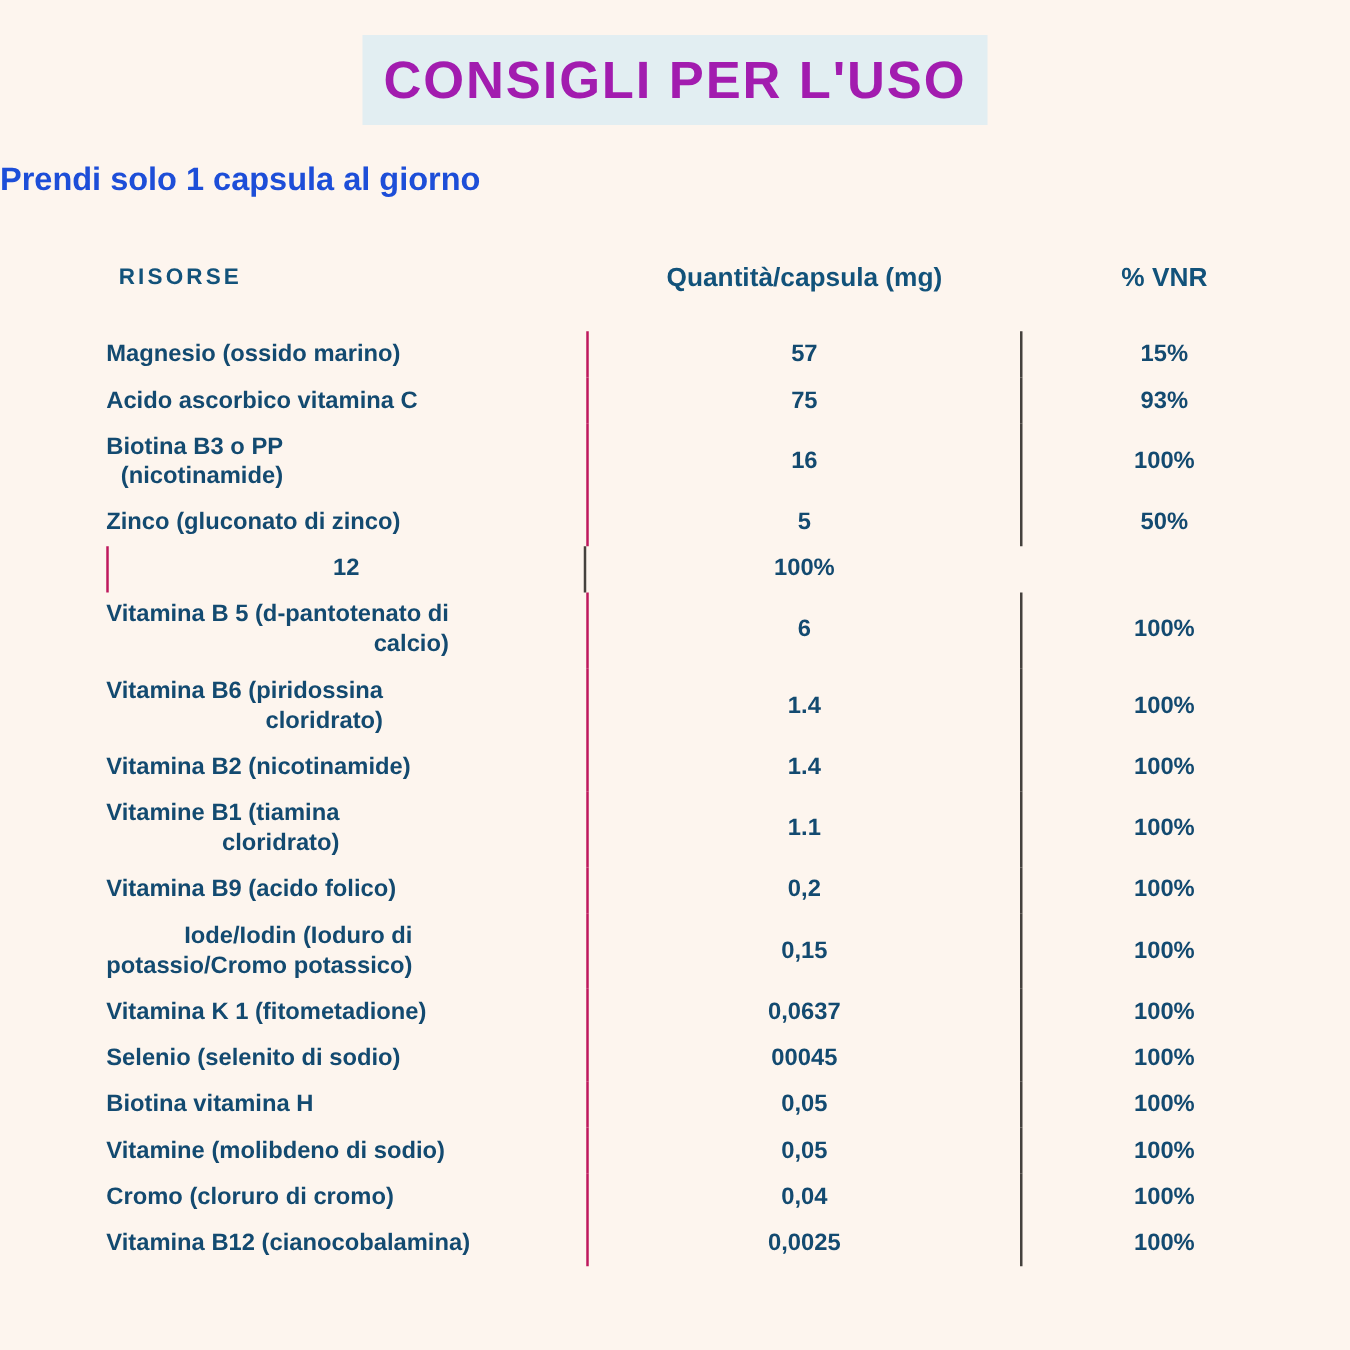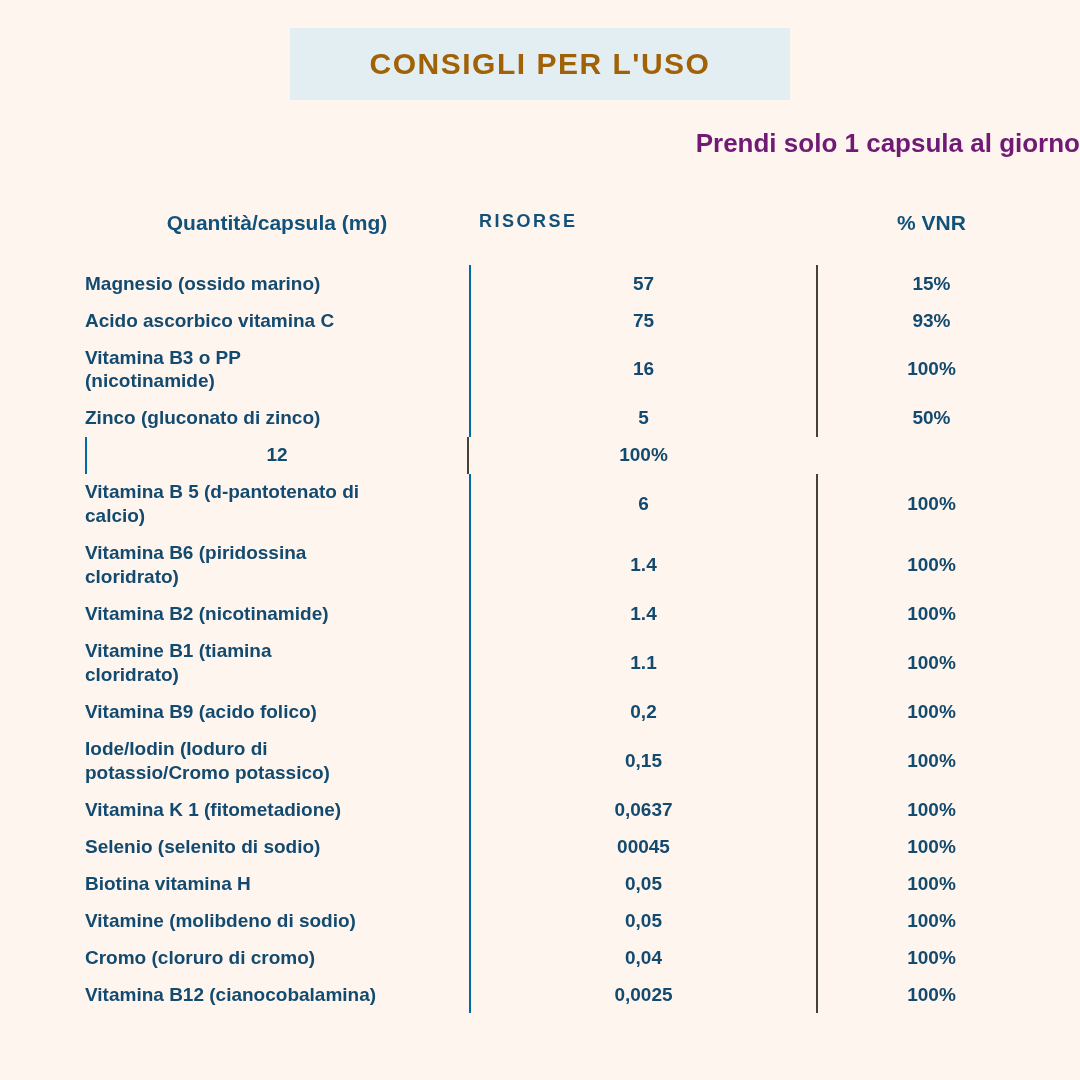--- a/index.html
+++ b/index.html
@@ -17,31 +17,31 @@
     width: 500px;
     height: 72px;
     margin: 0 auto;
     background: #e2eef2;
     display: flex;
     align-items: center;
     justify-content: center;
   }
   .page-title {
     margin: 0;
-    font-size: 30px;
+    font-size: 42px;
     font-weight: 800;
     letter-spacing: 1.5px;
-    color: #a16207;
+    color: #a21caf;
   }
   .subtitle {
     margin: 28px 0 0;
-    text-align: right;
+    text-align: left;
     font-size: 26px;
     font-weight: 700;
-    color: #701a75;
+    color: #1d4ed8;
   }
   .table-wrap {
     margin-left: 85px;
     width: 960px;
   }
   .thead, .row {
     display: grid;
     grid-template-columns: 384px 349px 227px;
   }
   .thead { margin-top: 52px; }
@@ -49,74 +49,74 @@
     color: #12527a;
     font-weight: 700;
     font-size: 21px;
   }
   .th-resource {
     font-size: 18px;
     letter-spacing: 2.5px;
     padding-left: 10px;
   }
   .th-qty, .th-vnr { text-align: center; }
-  .tbody { margin-top: 30px; }
+  .tbody { margin-top: 30px; text-align: right; }
   .cell {
     display: flex;
     align-items: center;
     padding: 6.5px 0;
     min-height: 24px;
     color: #134a70;
     font-weight: 700;
     font-size: 19px;
     line-height: 1.26;
   }
   .cell-label { white-space: pre-line; justify-content: flex-start; }
   .cell-qty {
     justify-content: center;
-    border-left: 2px solid #0369a1;
+    border-left: 2px solid #be185d;
     border-right: 2px solid #45413d;
   }
   .cell-vnr { justify-content: center; }
 </style>
 </head>
 <body>
 
 <div class="page">
 
   <div class="title-box">
     <h1 class="page-title">CONSIGLI PER L'USO</h1>
   </div>
 
   <p class="subtitle">Prendi solo 1 capsula al giorno</p>
 
   <div class="table-wrap">
 
     <div class="thead">
+      <div class="th th-resource">RISORSE</div>
       <div class="th th-qty">Quantità/capsula (mg)</div>
-      <div class="th th-resource">RISORSE</div>
       <div class="th th-vnr">% VNR</div>
     </div>
 
     <div class="tbody">
 
         <div class="row">
           <div class="cell cell-label">Magnesio (ossido marino)</div>
           <div class="cell cell-qty">57</div>
           <div class="cell cell-vnr">15%</div>
         </div>
 
         <div class="row">
           <div class="cell cell-label">Acido ascorbico vitamina C</div>
           <div class="cell cell-qty">75</div>
           <div class="cell cell-vnr">93%</div>
         </div>
 
         <div class="row">
-          <div class="cell cell-label">Vitamina B3 o PP
+          <div class="cell cell-label">Biotina B3 o PP
 (nicotinamide)</div>
           <div class="cell cell-qty">16</div>
           <div class="cell cell-vnr">100%</div>
         </div>
 
         <div class="row">
           <div class="cell cell-label">Zinco (gluconato di zinco)</div>
           <div class="cell cell-qty">5</div>
           <div class="cell cell-vnr">50%</div>
         </div>

